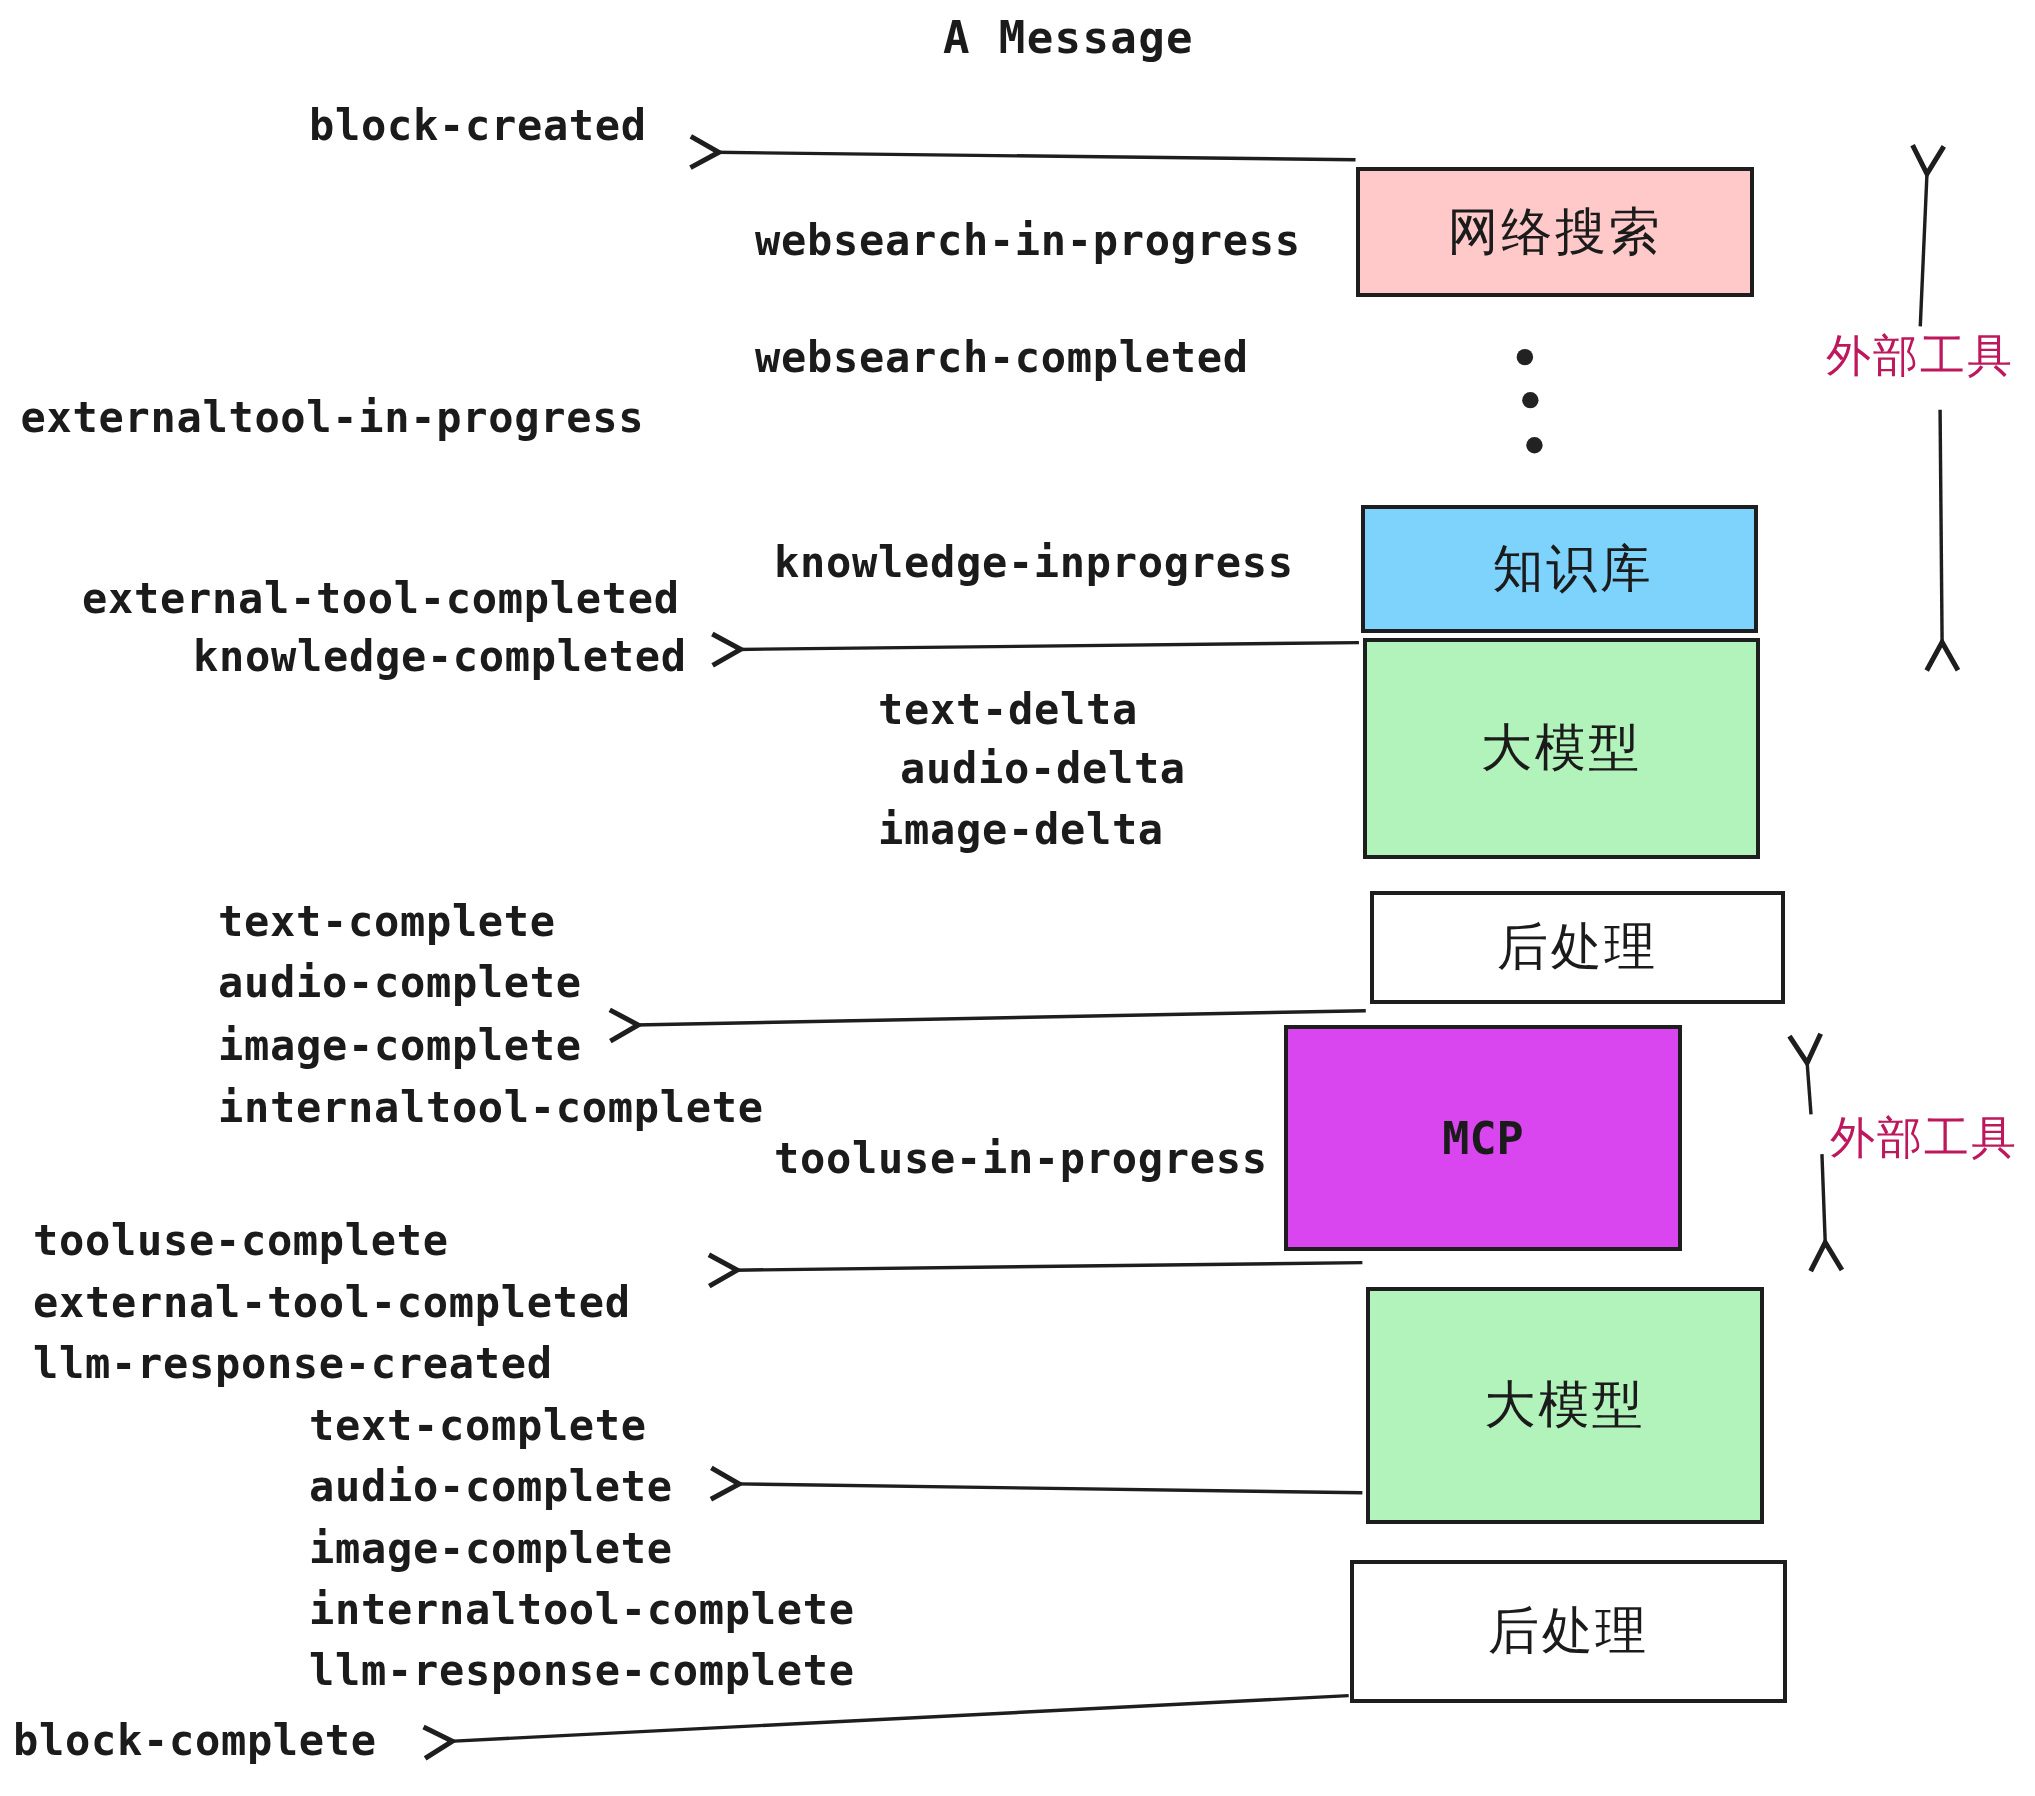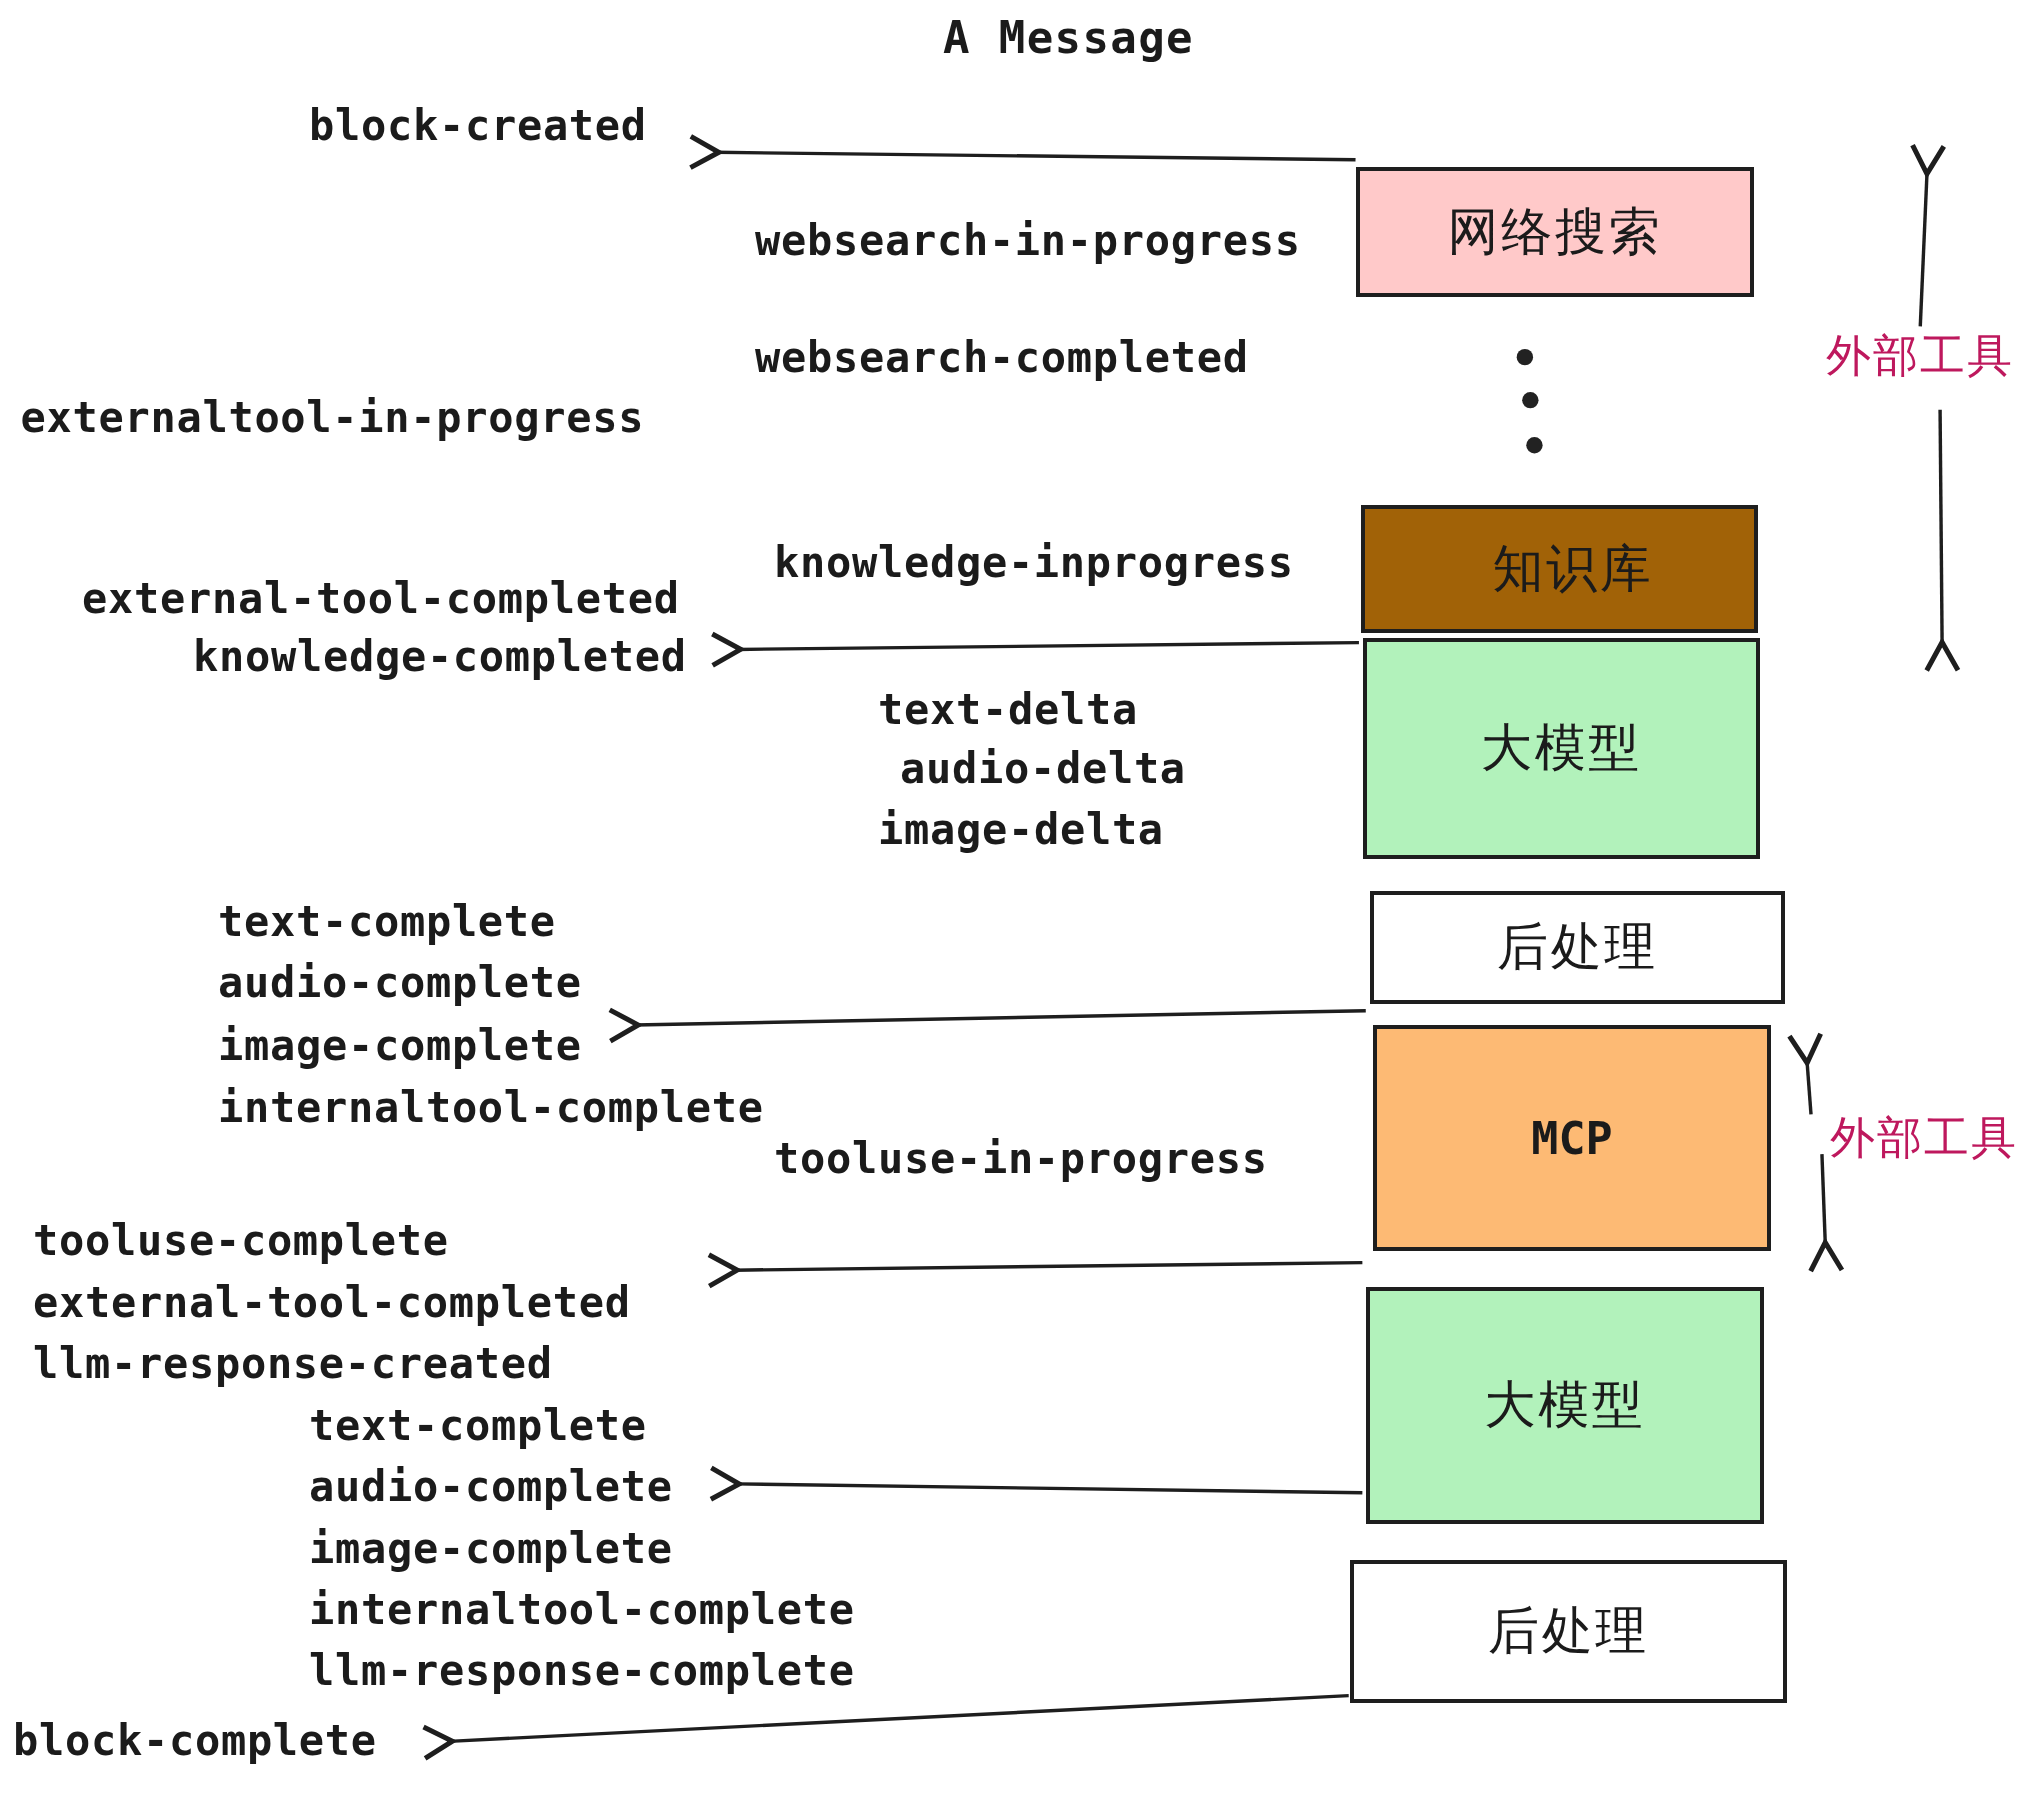--- a/index.html
+++ b/index.html
@@ -98,33 +98,33 @@
   <div class="evt" style="left:309px;  top:1462px;">audio-complete</div>
   <div class="evt" style="left:309px;  top:1524px;">image-complete</div>
   <div class="evt" style="left:309px;  top:1585px;">internaltool-complete</div>
   <div class="evt" style="left:309px;  top:1646px;">llm-response-complete</div>
   <div class="evt" style="left:13px;   top:1716px;">block-complete</div>
 
   <div class="box" style="left:1356px; top:167px;  width:398px; height:130px; background:#FFC9C9;">
     <span class="cjk-label">网络搜索</span>
   </div>
 
-  <div class="box" style="left:1361px; top:505px;  width:397px; height:128px; background:#a16207;padding-left:27px;">
+  <div class="box" style="left:1361px; top:505px;  width:397px; height:128px; background:#7dd3fc;padding-left:27px;">
     <span class="cjk-label">知识库</span>
   </div>
 
   <div class="box" style="left:1363px; top:638px;  width:397px; height:221px; background:#B2F2BB;">
     <span class="cjk-label">大模型</span>
   </div>
 
   <div class="box" style="left:1370px; top:891px; width:415px; height:113px; background:#FFFFFF;">
     <span class="cjk-label">后处理</span>
   </div>
 
-  <div class="box" style="left:1373px; top:1025px; width:398px; height:226px; background:#fdba74;">
+  <div class="box" style="left:1284px; top:1025px; width:398px; height:226px; background:#d946ef;">
     <span class="mono-label">MCP</span>
   </div>
 
   <div class="box" style="left:1366px; top:1287px; width:398px; height:237px; background:#B2F2BB;">
     <span class="cjk-label">大模型</span>
   </div>
 
   <div class="box" style="left:1350px; top:1560px; width:437px; height:143px; background:#FFFFFF;">
     <span class="cjk-label">后处理</span>
   </div>

